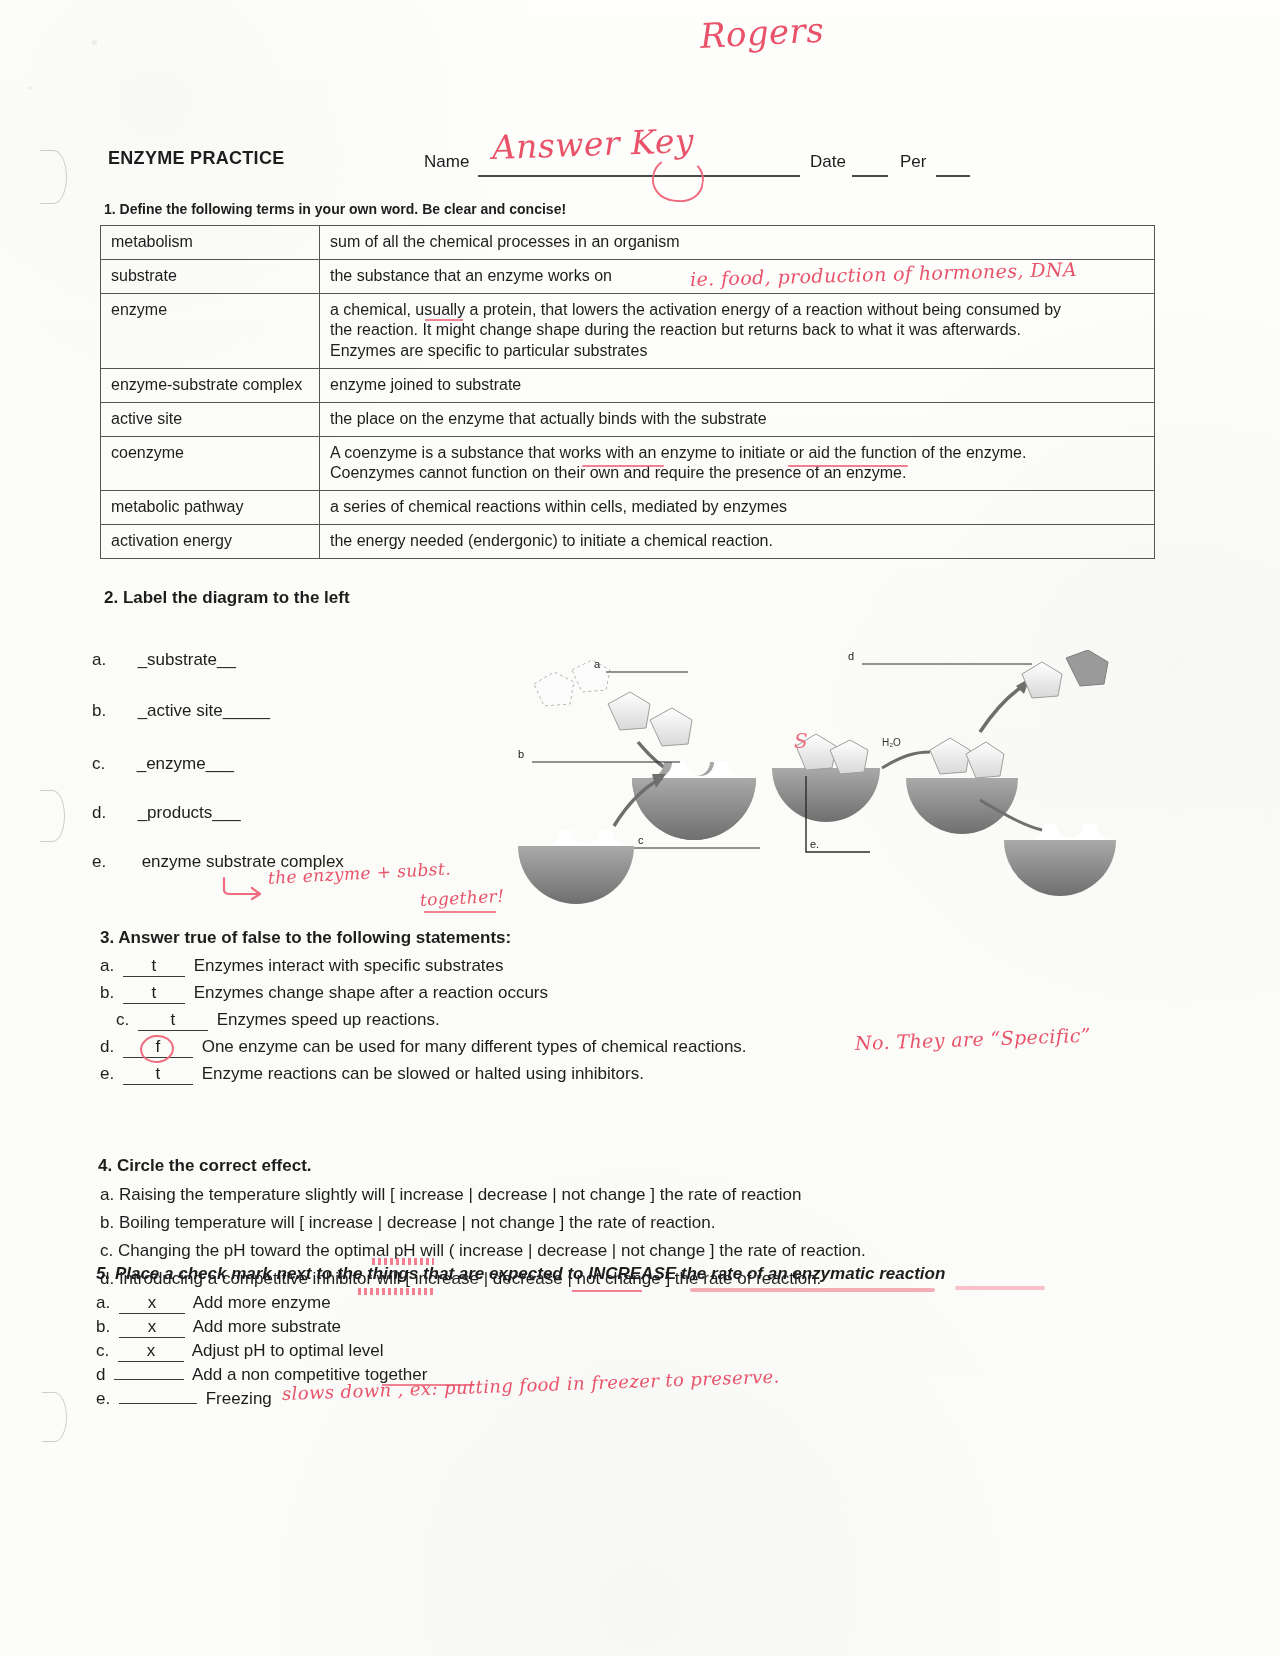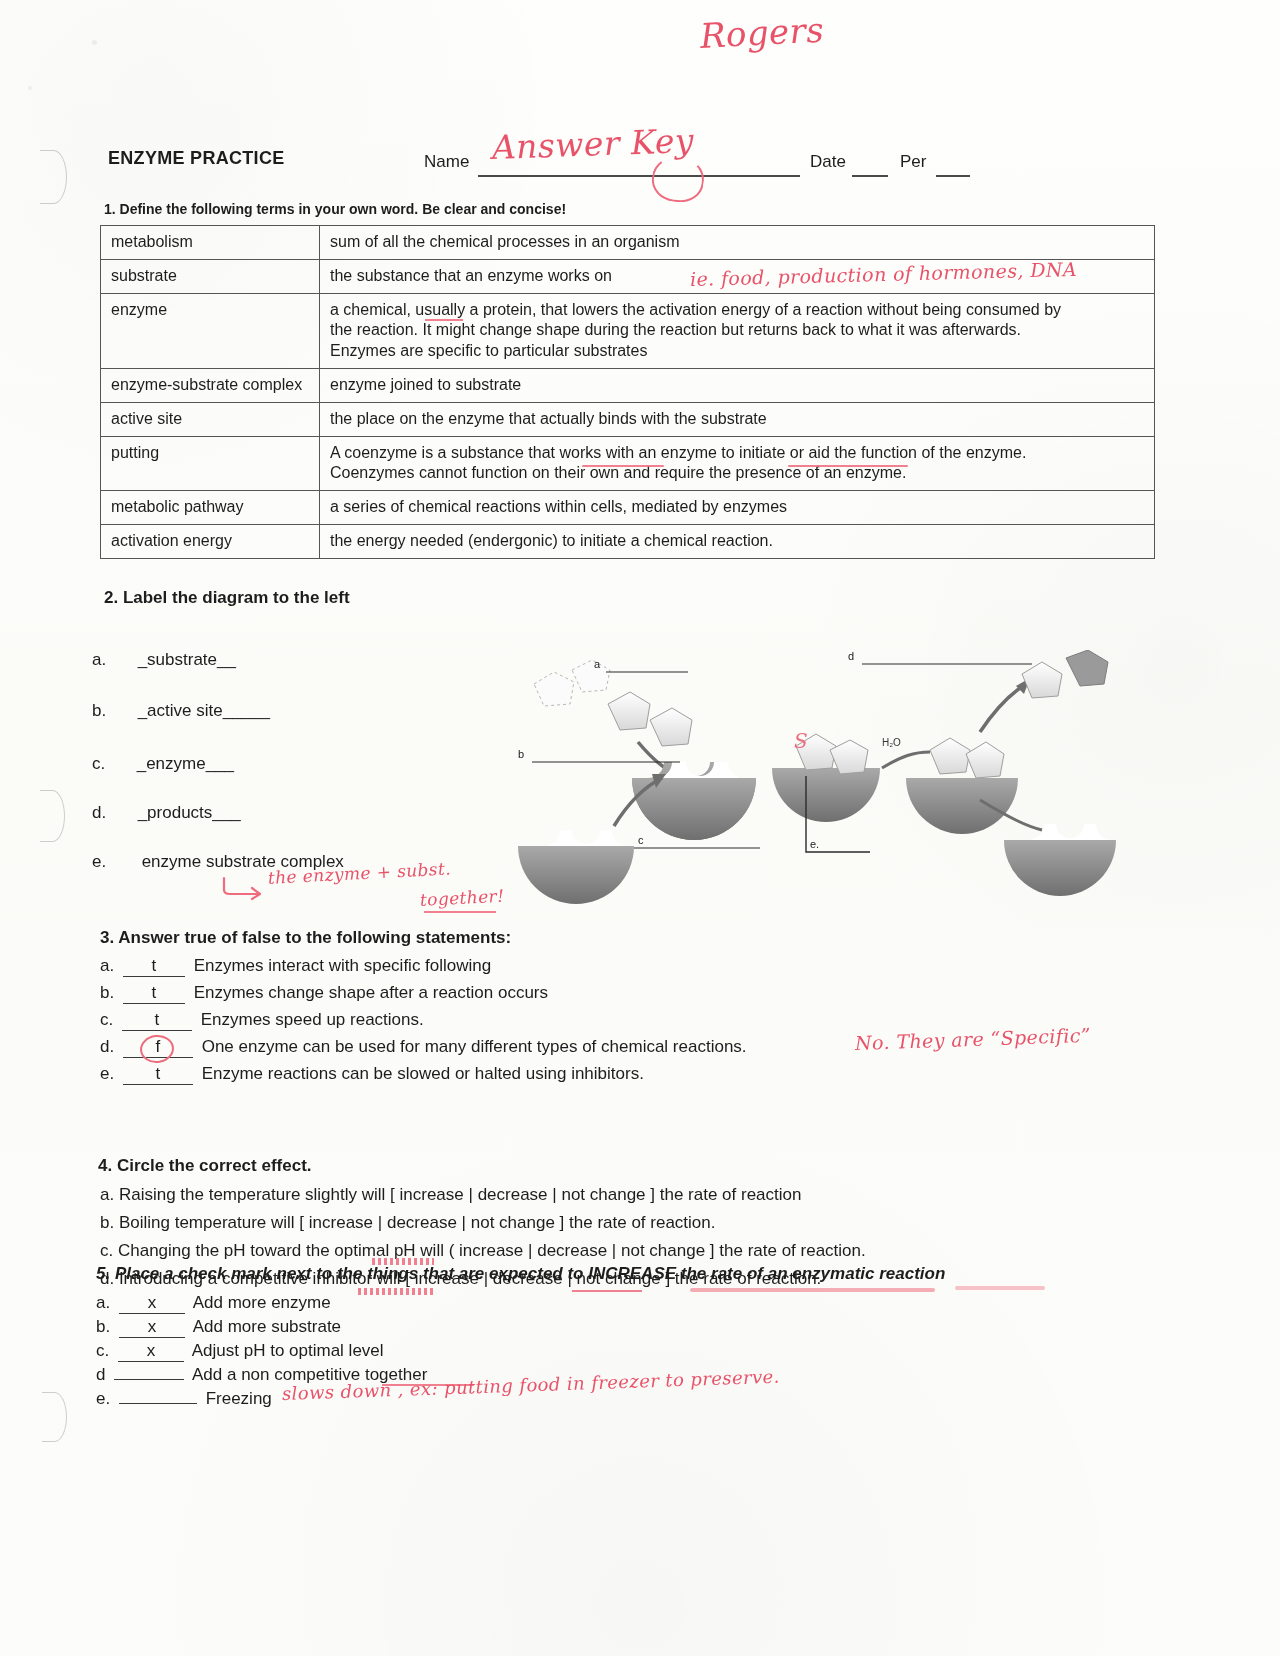--- a/index.html
+++ b/index.html
@@ -172,21 +172,21 @@
           <span class="defn-line">enzyme joined to substrate</span>
         </td>
       </tr>
       <tr>
         <td class="term">active site</td>
         <td>
           <span class="defn-line">the place on the enzyme that actually binds with the substrate</span>
         </td>
       </tr>
       <tr>
-        <td class="term">putting</td>
+        <td class="term">coenzyme</td>
         <td>
           <span class="defn-line">A coenzyme is a substance that works with an enzyme to initiate or aid the function of the enzyme.</span>
           <span class="defn-line">Coenzymes cannot function on their own and require the presence of an enzyme.</span>
         </td>
       </tr>
       <tr>
         <td class="term">metabolic pathway</td>
         <td>
           <span class="defn-line">a series of chemical reactions within cells, mediated by enzymes</span>
         </td>
@@ -322,28 +322,28 @@
 
     <path d="M296,126 L296,202 L360,202" stroke="#2b2b2b" stroke-width="1.4" fill="none"></path>
     <text x="300" y="198" font-size="11" font-family="Liberation Sans, sans-serif" fill="#222">e.</text>
   </svg>
 
   <div id="q3-heading">3. Answer true of false to the following statements:</div>
 
   <div class="q3-row" style="left:100px;top:956px;">
     <span>a.</span>
     <span class="blankline" style="width:62px;">t</span>
-    <span>Enzymes interact with specific following</span>
+    <span>Enzymes interact with specific substrates</span>
   </div>
   <div class="q3-row" style="left:100px;top:983px;">
     <span>b.</span>
     <span class="blankline" style="width:62px;">t</span>
     <span>Enzymes change shape after a reaction occurs</span>
   </div>
-  <div class="q3-row" style="left:100px;top:1010px;">
+  <div class="q3-row" style="left:116px;top:1010px;">
     <span>c.</span>
     <span class="blankline" style="width:70px;">t</span>
     <span>Enzymes speed up reactions.</span>
   </div>
   <div class="q3-row" style="left:100px;top:1037px;">
     <span>d.</span>
     <span class="blankline" style="width:70px;">f</span>
     <span>One enzyme can be used for many different types of chemical reactions.</span>
   </div>
   <div class="q3-row" style="left:100px;top:1064px;">

